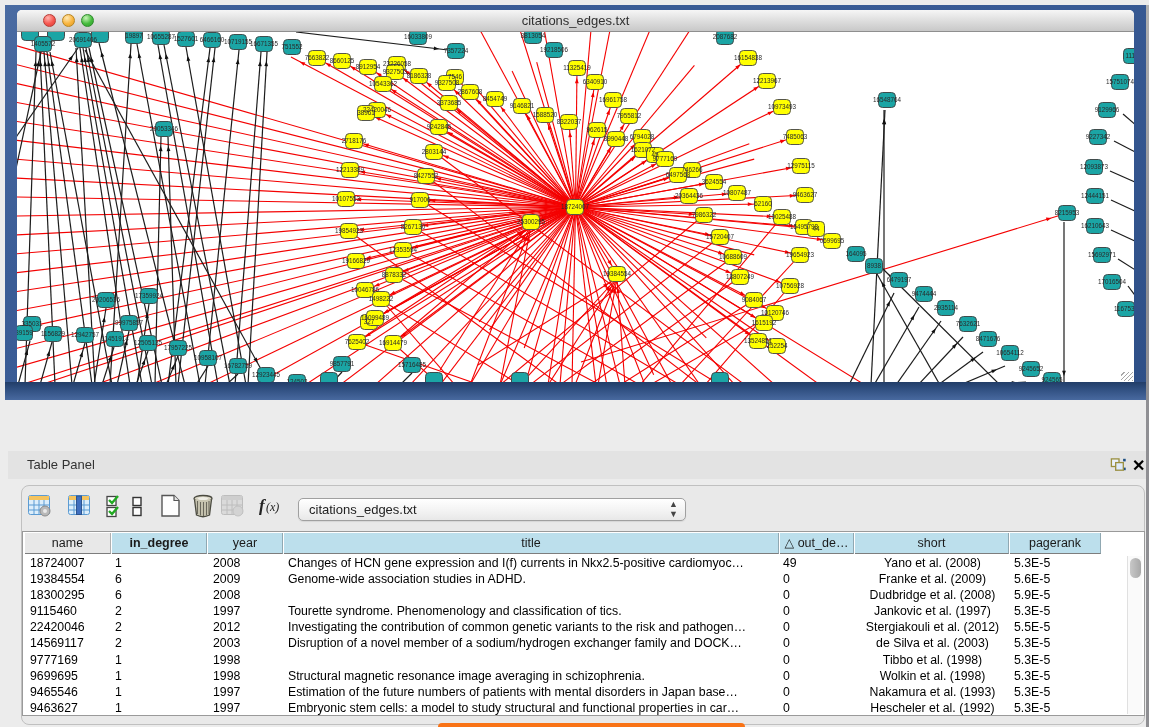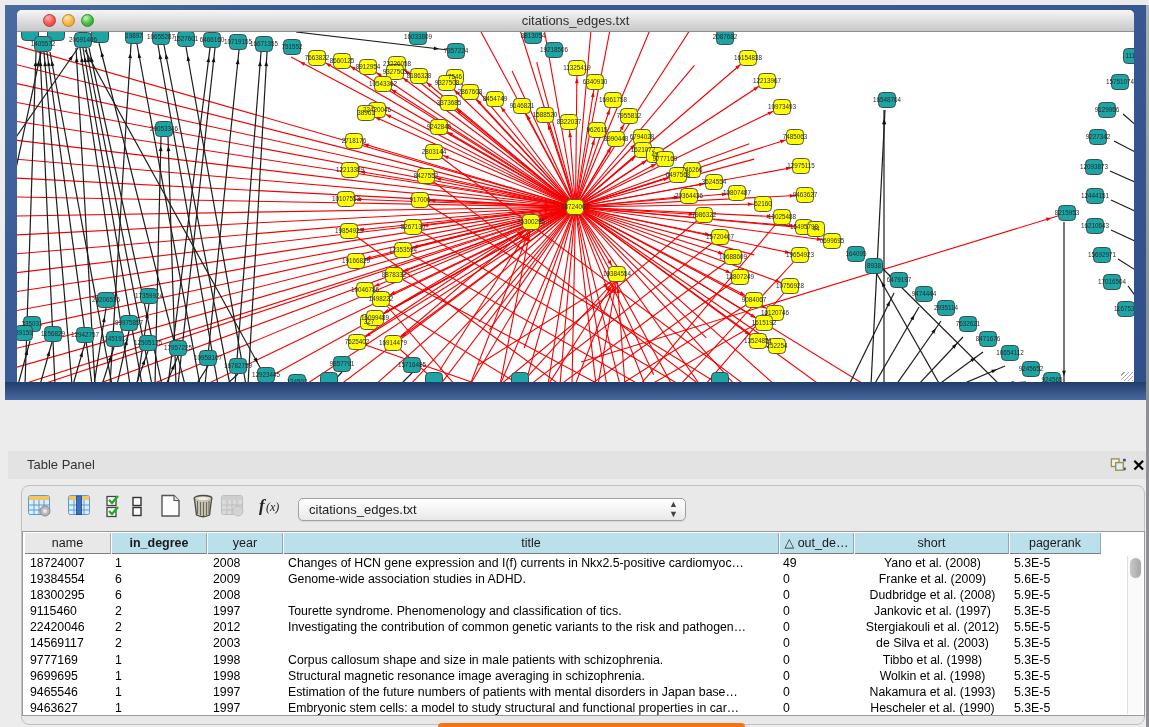--- a/index.html
+++ b/index.html
@@ -856,29 +856,29 @@
             <div class="c2">2012</div>
             <div class="c3">Investigating the contribution of common genetic variants to the risk and pathogen…</div>
             <div class="c4">0</div>
             <div class="c5">Stergiakouli et al. (2012)</div>
             <div class="c6">5.5E-5</div>
           </div>
 <div class="tr">
             <div class="c0">14569117</div>
             <div class="c1">2</div>
             <div class="c2">2003</div>
+            <div class="c3">Disruption of a novel member of a sodium/hydrogen exchanger family and DOCK…</div>
             <div class="c4">0</div>
             <div class="c5">de Silva et al. (2003)</div>
             <div class="c6">5.3E-5</div>
           </div>
 <div class="tr">
             <div class="c0">9777169</div>
             <div class="c1">1</div>
             <div class="c2">1998</div>
-            <div class="c3">Corpus callosum shape and size in male patients with schizophrenia.</div>
             <div class="c4">0</div>
             <div class="c5">Tibbo et al. (1998)</div>
             <div class="c6">5.3E-5</div>
           </div>
 <div class="tr">
             <div class="c0">9699695</div>
             <div class="c1">1</div>
             <div class="c2">1998</div>
             <div class="c3">Structural magnetic resonance image averaging in schizophrenia.</div>
             <div class="c4">0</div>
@@ -893,21 +893,21 @@
             <div class="c4">0</div>
             <div class="c5">Nakamura et al. (1993)</div>
             <div class="c6">5.3E-5</div>
           </div>
 <div class="tr">
             <div class="c0">9463627</div>
             <div class="c1">1</div>
             <div class="c2">1997</div>
             <div class="c3">Embryonic stem cells: a model to study structural and functional properties in car…</div>
             <div class="c4">0</div>
-            <div class="c5">Hescheler et al. (1990)</div>
+            <div class="c5">Hescheler et al. (1992)</div>
             <div class="c6">5.3E-5</div>
           </div>
         </div>
       <div id="vscroll">
           <div id="vthumb"></div>
         </div>
     </div>
   </div>
   <div id="tabs">
     <div class="seg sel">Node Table</div>

